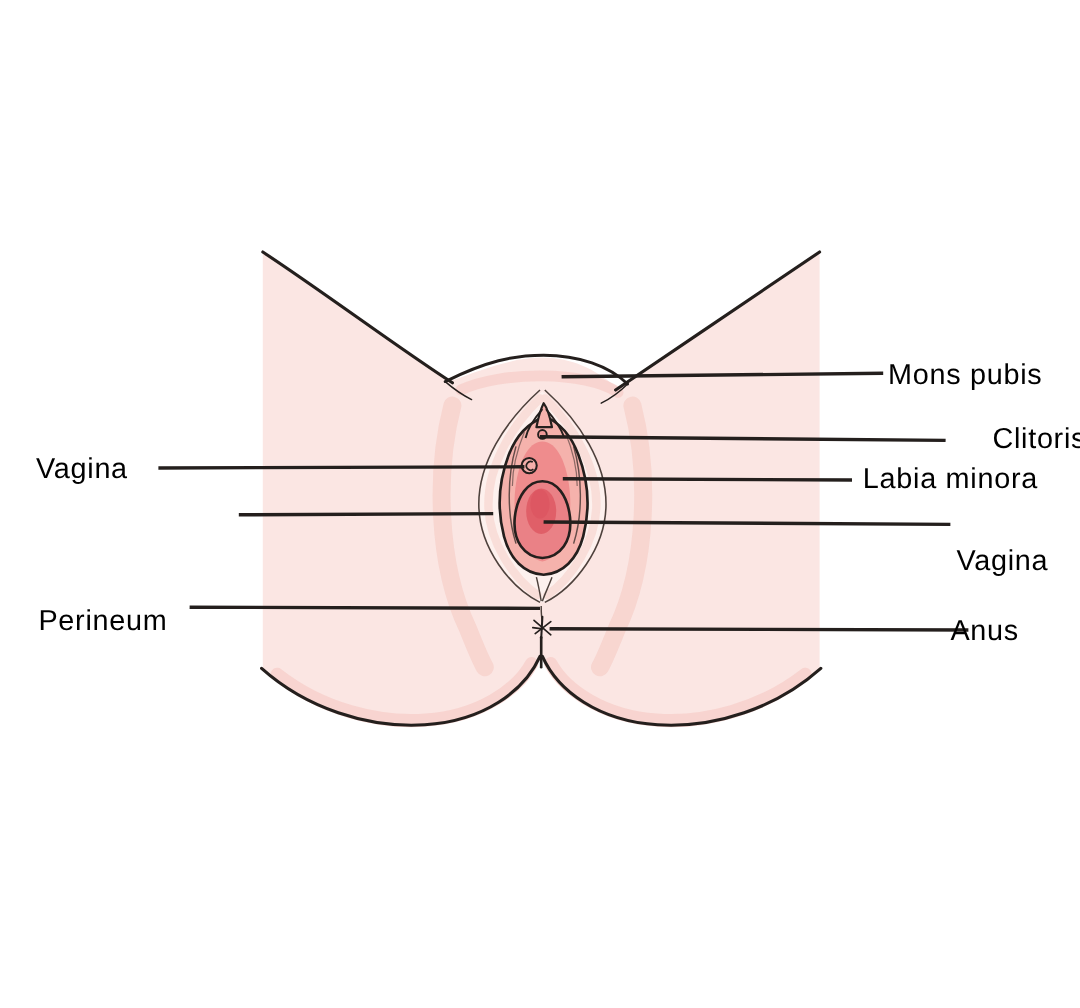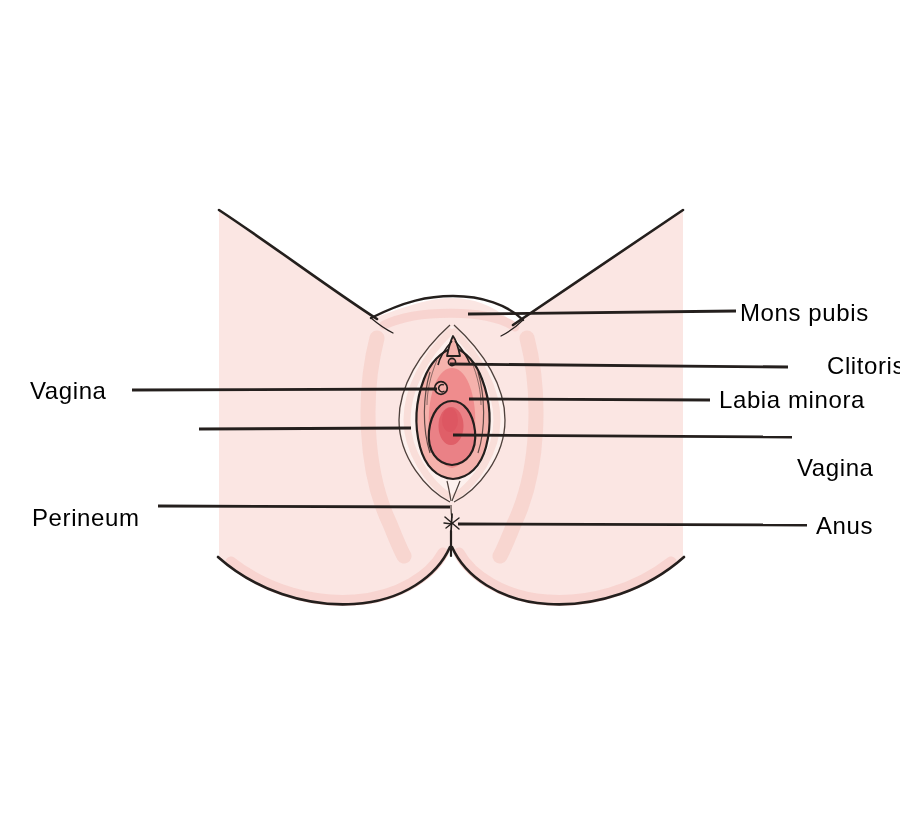--- a/index.html
+++ b/index.html
@@ -22,21 +22,21 @@
     white-space: nowrap;
     user-select: none;
   }
   .lbl-urethra      { left: 30px;  top: 379px; }
   .lbl-labia-majora { left: 29px;  top: 418px; }
   .lbl-perineum     { left: 32px;  top: 506px; }
   .lbl-mons-pubis   { left: 740px; top: 301px; }
   .lbl-clitoris     { left: 795px; top: 354px; margin-left: 32px; }
   .lbl-labia-minora { left: 719px; top: 388px; }
   .lbl-vagina       { left: 797px; top: 408px; margin-top: 48px; }
-  .lbl-anus         { left: 816px; top: 514px; text-align: center; }
+  .lbl-anus         { left: 792px; top: 514px; text-align: center; }
 </style>
 </head>
 <body>
 
 <div class="stage">
 
   <svg width="900" height="840" viewBox="0 0 900 840" aria-hidden="true">
 
     <g>
       <path d="M219,211 L219,558

